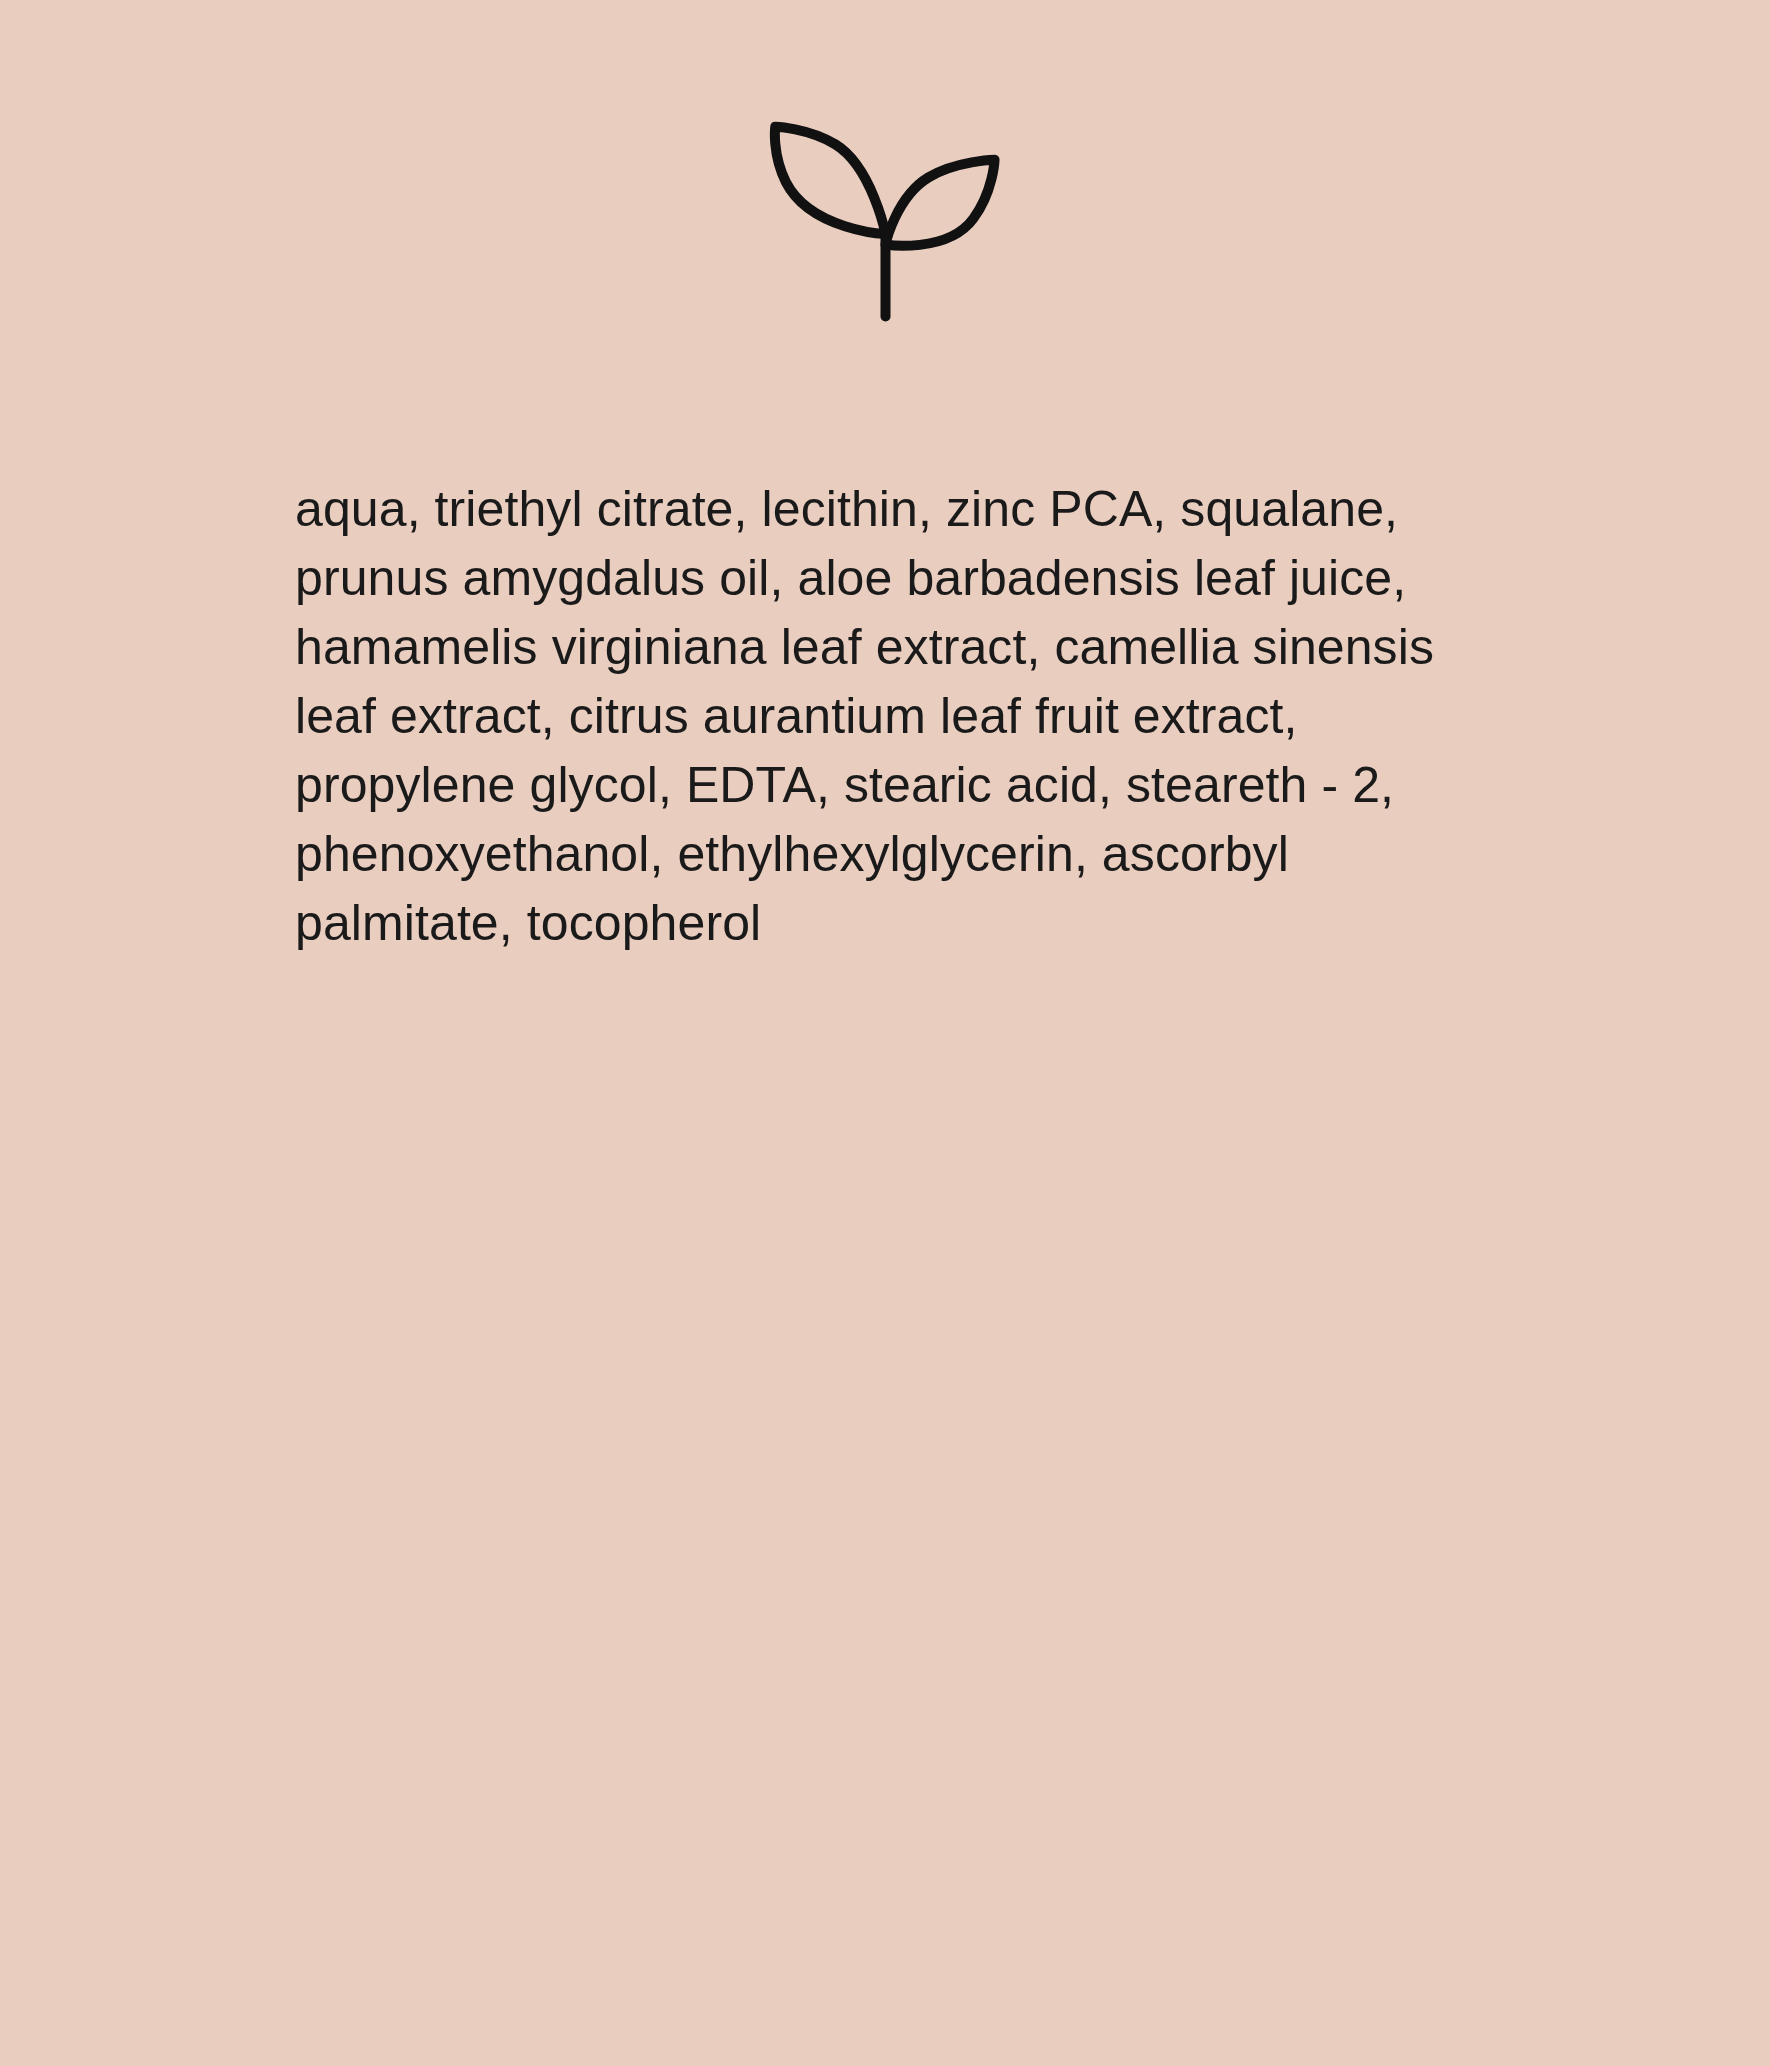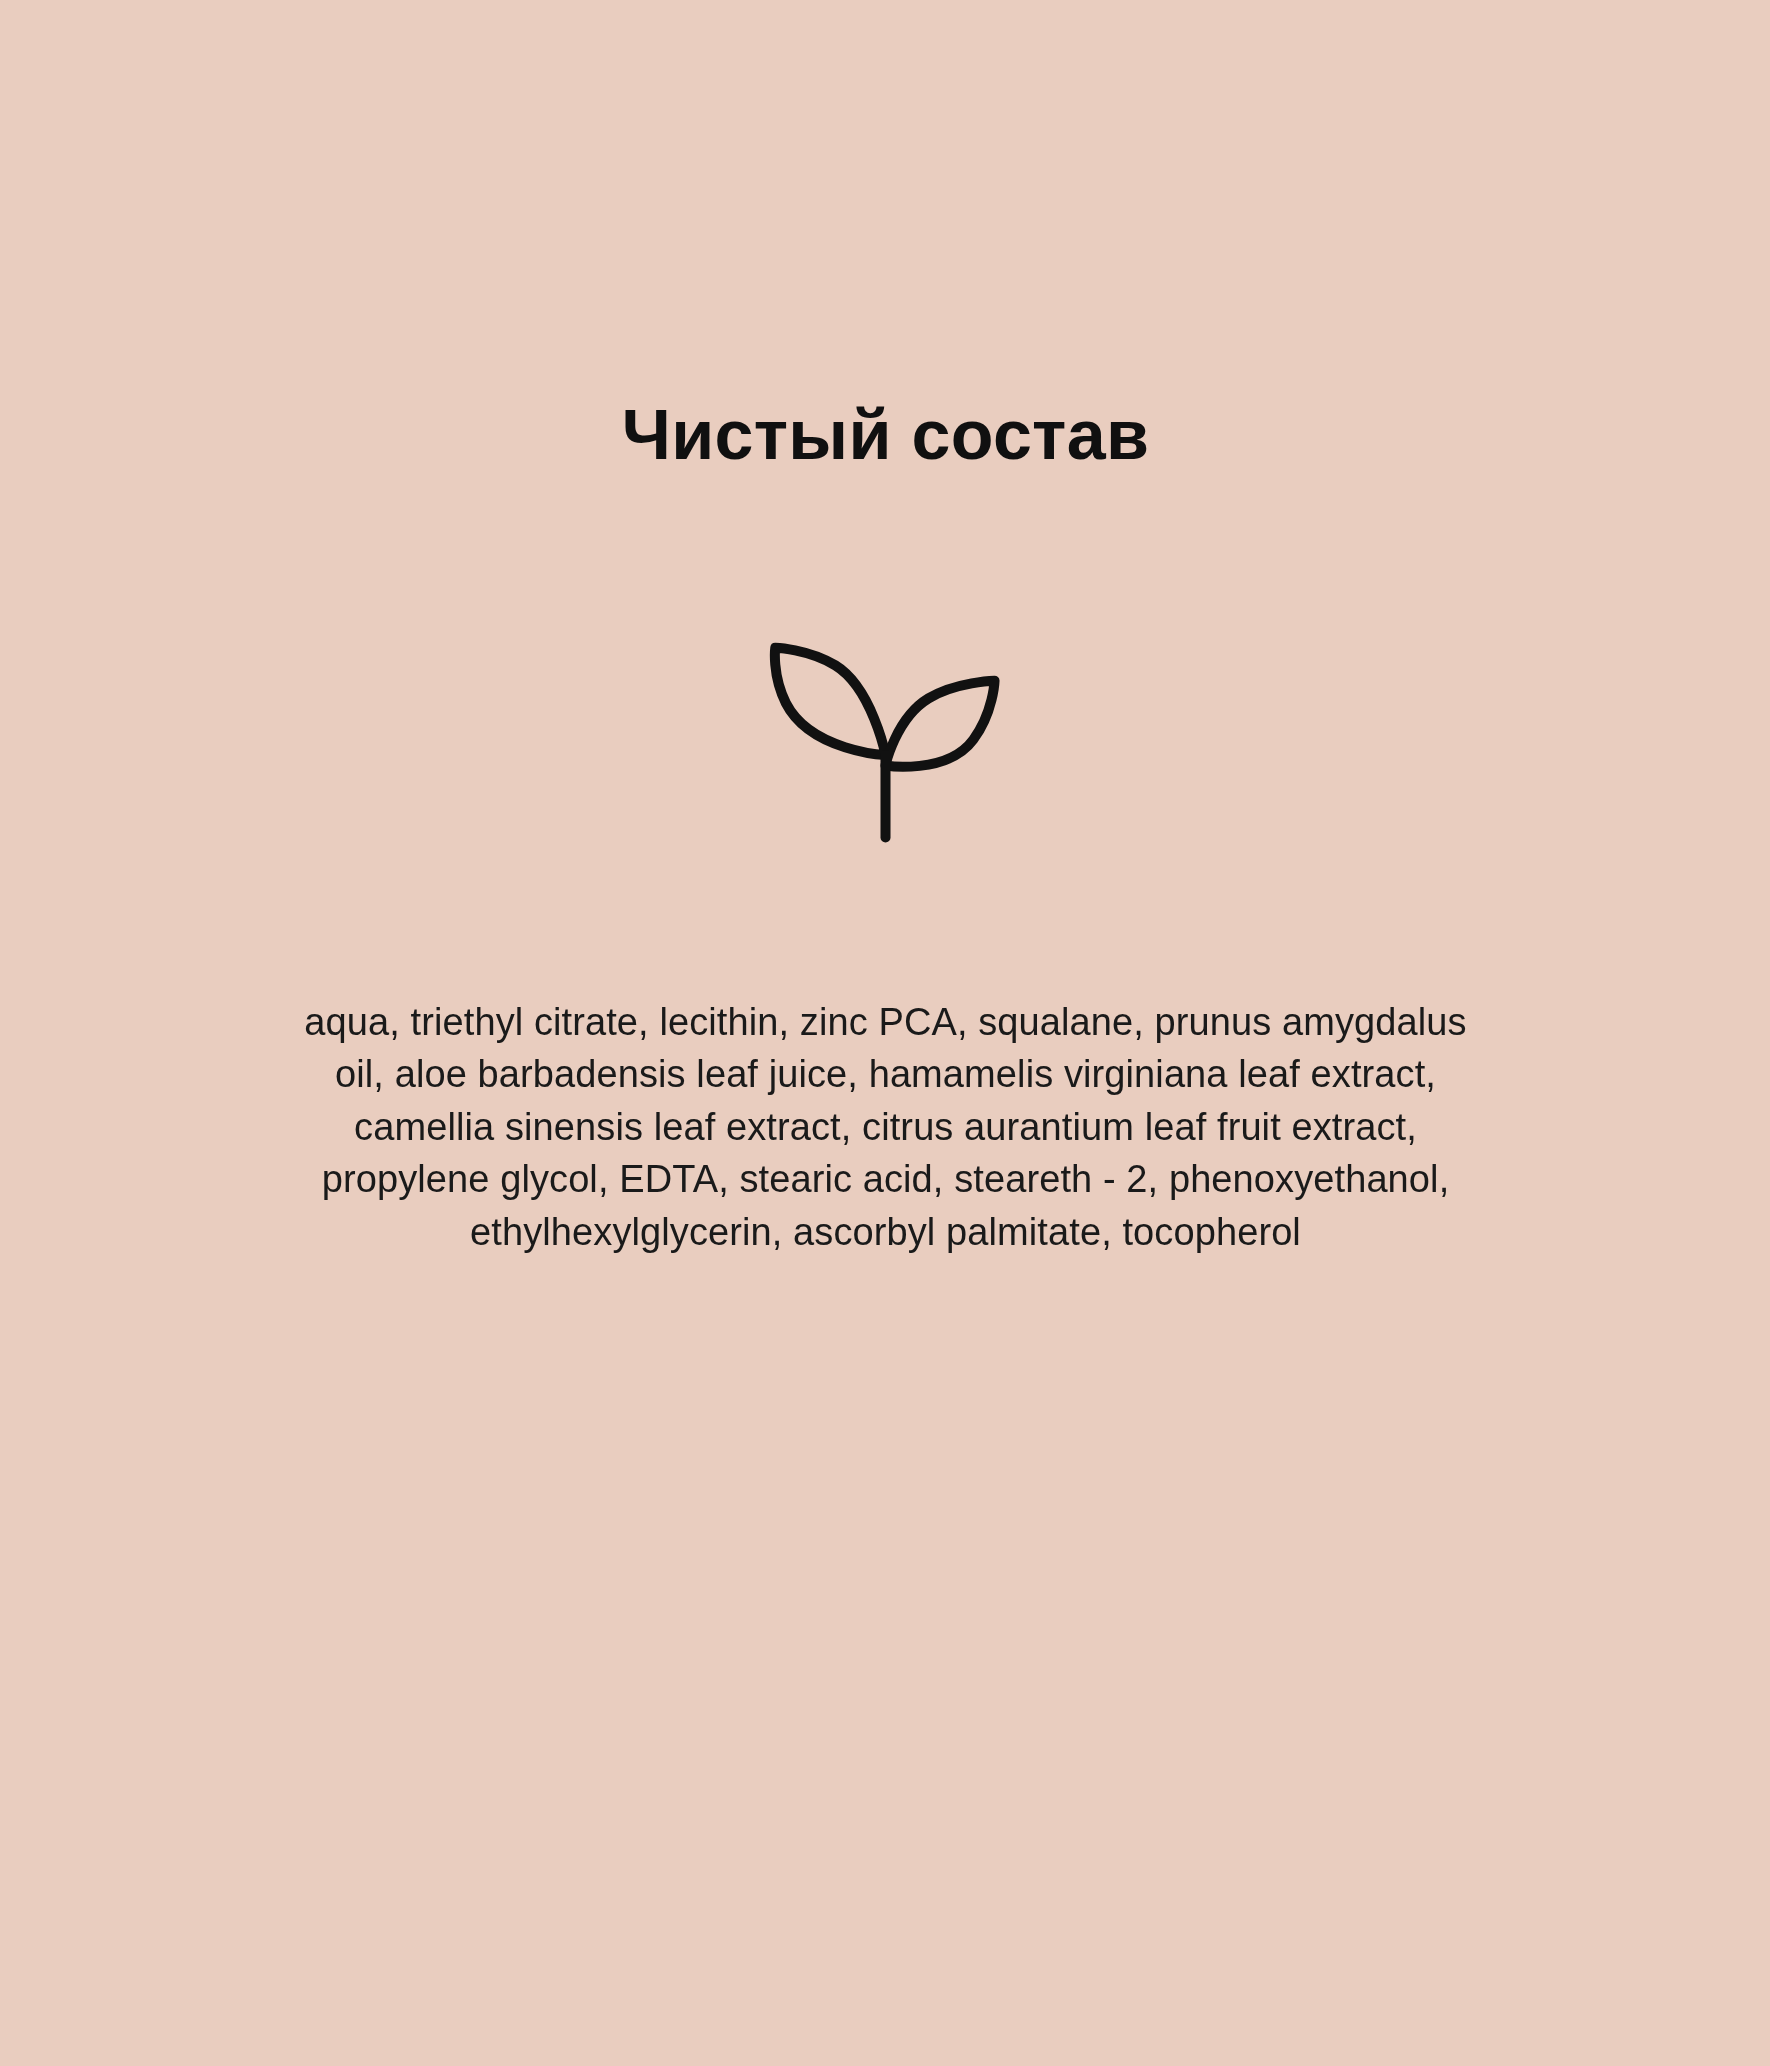--- a/index.html
+++ b/index.html
@@ -43,34 +43,33 @@
     justify-content: center;
   }
   .icon-wrap svg {
     display: block;
     width: 277px;
     height: 224px;
   }
   .ingredients {
     margin-top: 142px;
     width: 1181px;
-    text-align: center;
-    font-size: 38px;
+    text-align: left;
+    font-size: 50px;
     line-height: 1.38;
     font-weight: 400;
     letter-spacing: 0.1px;
     color: #1a1a1a;
   }
 </style>
 </head>
 <body>
 
 <div class="page">
 
-  <h1 class="title">Чистый состав</h1>
 
   <div class="icon-wrap">
     <svg viewBox="0 0 470 380" xmlns="http://www.w3.org/2000/svg" fill="none" stroke="#111111" stroke-width="17" stroke-linecap="round" stroke-linejoin="round">
 
       <path d="M235 212 C235 212 108 206 66 124 C42 76 48 30 48 30 C48 30 104 32 150 60 C212 98 235 212 235 212 Z"></path>
 
       <path d="M235 230 C235 230 252 150 308 116 C354 88 420 86 420 86 C420 86 418 140 384 186 C340 246 235 230 235 230 Z"></path>
 
       <path d="M235 212 L235 352"></path>
     </svg>

